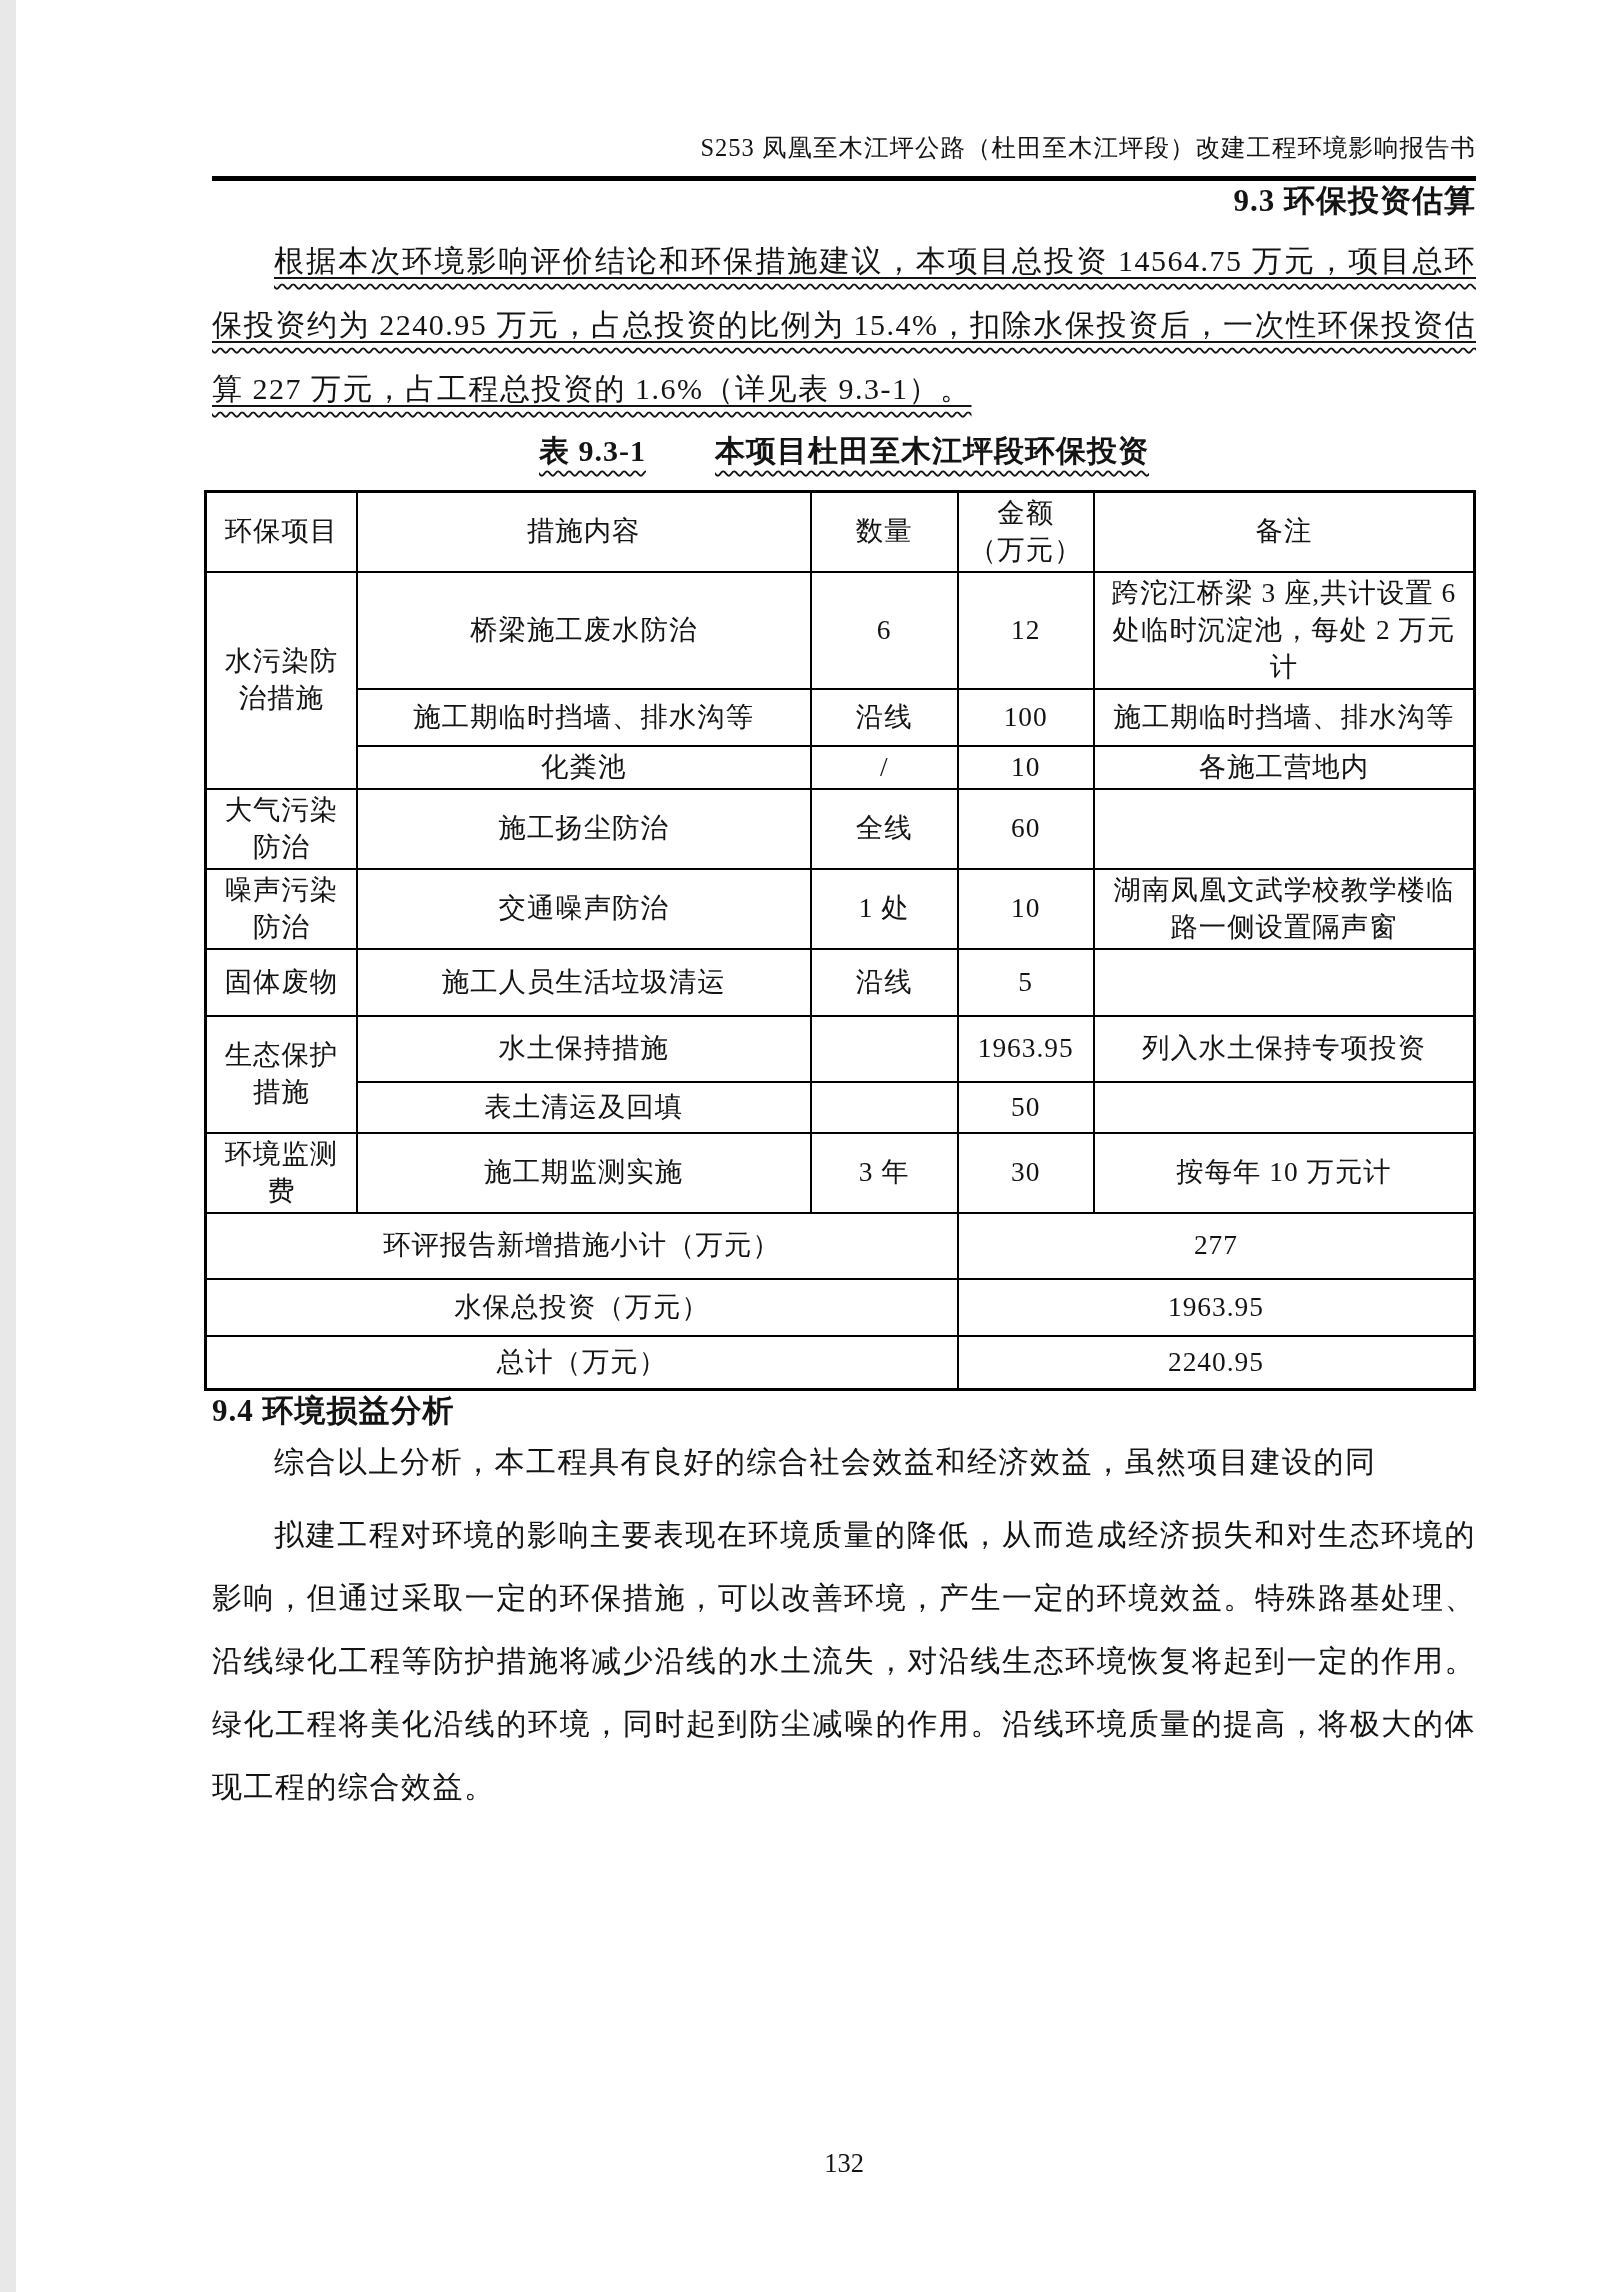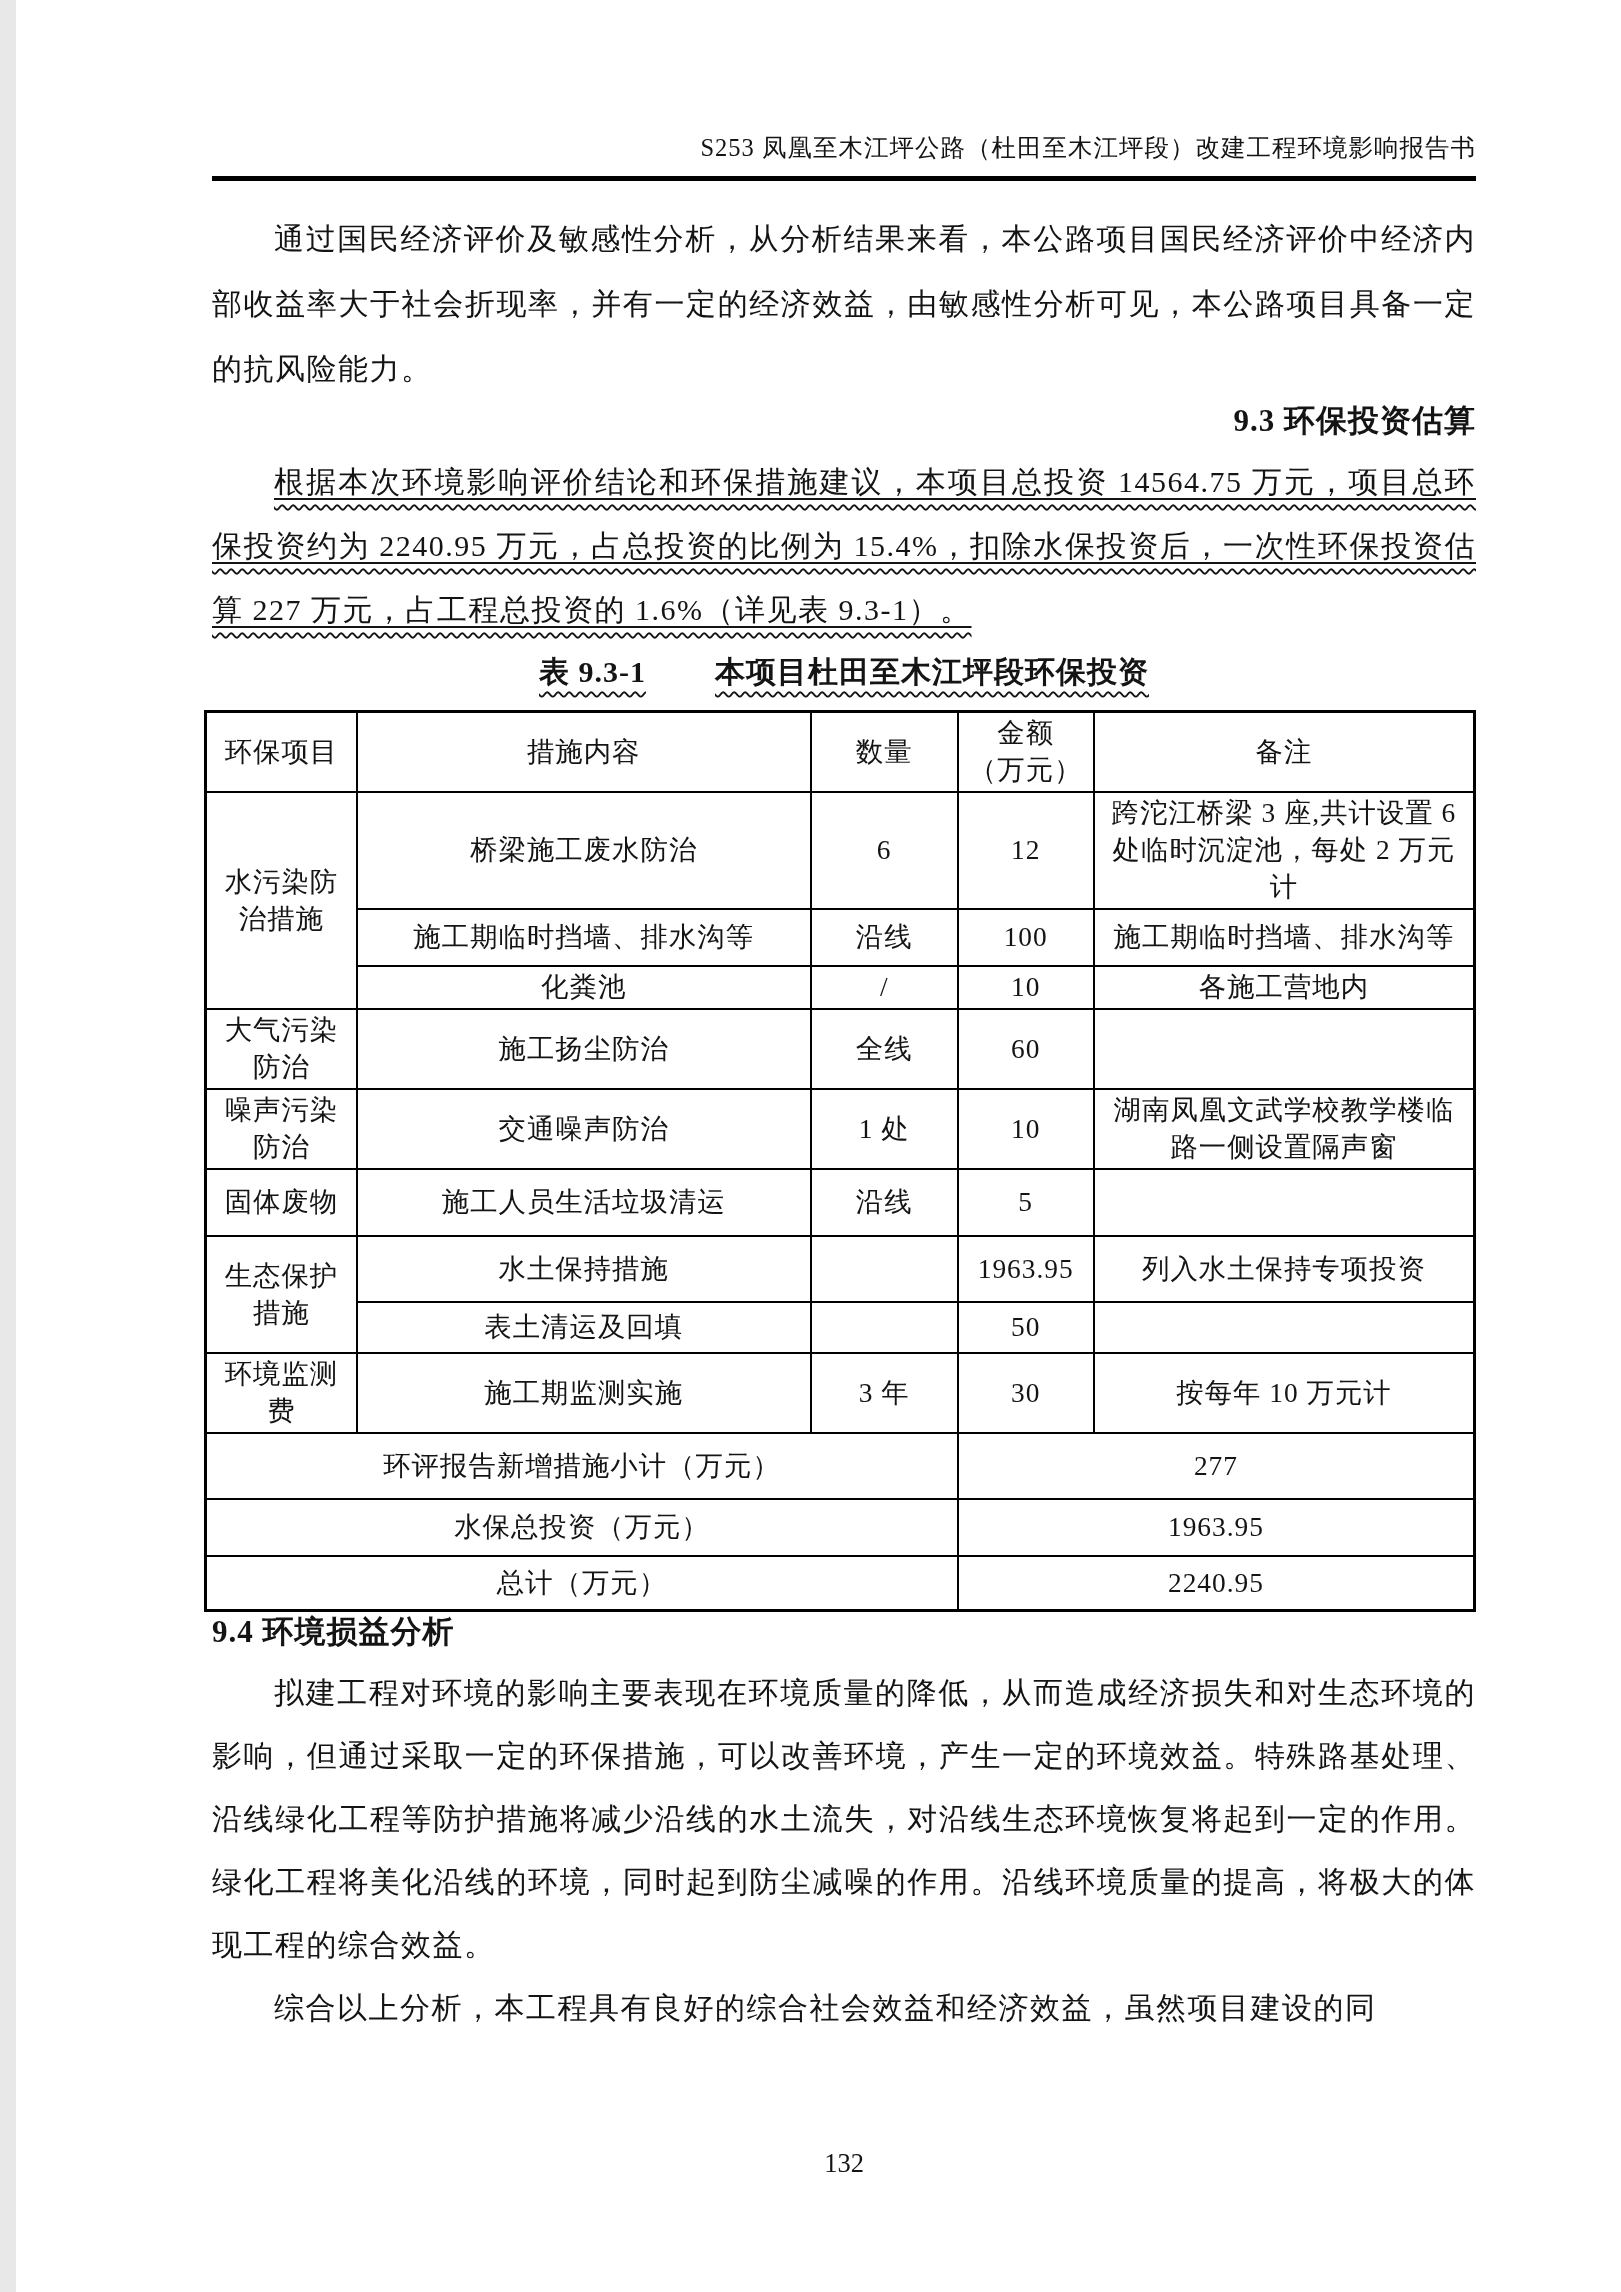--- a/index.html
+++ b/index.html
@@ -91,21 +91,20 @@
   }
 </style>
 </head>
 <body>
 
 <div class="page">
 
   <div class="running-header">S253 凤凰至木江坪公路（杜田至木江坪段）改建工程环境影响报告书</div>
   <div class="header-rule"></div>
 
-  <p class="para p1">通过国民经济评价及敏感性分析，从分析结果来看，本公路项目国民经济评价中经济内部收益率大于社会折现率，并有一定的经济效益，由敏感性分析可见，本公路项目具备一定的抗风险能力。</p>
 
   <h2 class="sec h93">9.3 环保投资估算</h2>
 
   <p class="para p2"><span class="u-solid"><span class="u-wavy">根据本次环境影响评价结论和环保措施建议，本项目总投资 14564.75 万元，项目总环保投资约为 2240.95 万元，占总投资的比例为 15.4%，扣除水保投资后，一次性环保投资估算 227 万元，占工程总投资的 1.6%（详见表 9.3-1）。</span></span></p>
 
   <div class="table-caption"><span class="u-wavy-only"><span>表 9.3-1</span><span class="cap-gap"></span><span>本项目杜田至木江坪段环保投资</span></span></div>
 
   <table class="inv">
     <colgroup>
       <col style="width:151px">
@@ -195,19 +194,19 @@
       </tr>
       <tr style="height:54px">
         <td colspan="3">总计（万元）</td>
         <td colspan="2">2240.95</td>
       </tr>
     </tbody>
   </table>
 
   <h2 class="sec h94">9.4 环境损益分析</h2>
 
+  <p class="para p4">综合以上分析，本工程具有良好的综合社会效益和经济效益，虽然项目建设的同</p>
   <p class="para p3">拟建工程对环境的影响主要表现在环境质量的降低，从而造成经济损失和对生态环境的影响，但通过采取一定的环保措施，可以改善环境，产生一定的环境效益。特殊路基处理、沿线绿化工程等防护措施将减少沿线的水土流失，对沿线生态环境恢复将起到一定的作用。绿化工程将美化沿线的环境，同时起到防尘减噪的作用。沿线环境质量的提高，将极大的体现工程的综合效益。</p>
-  <p class="para p4">综合以上分析，本工程具有良好的综合社会效益和经济效益，虽然项目建设的同</p>
 
   <div class="page-number">132</div>
 
 </div>
 
 
 </body></html>

